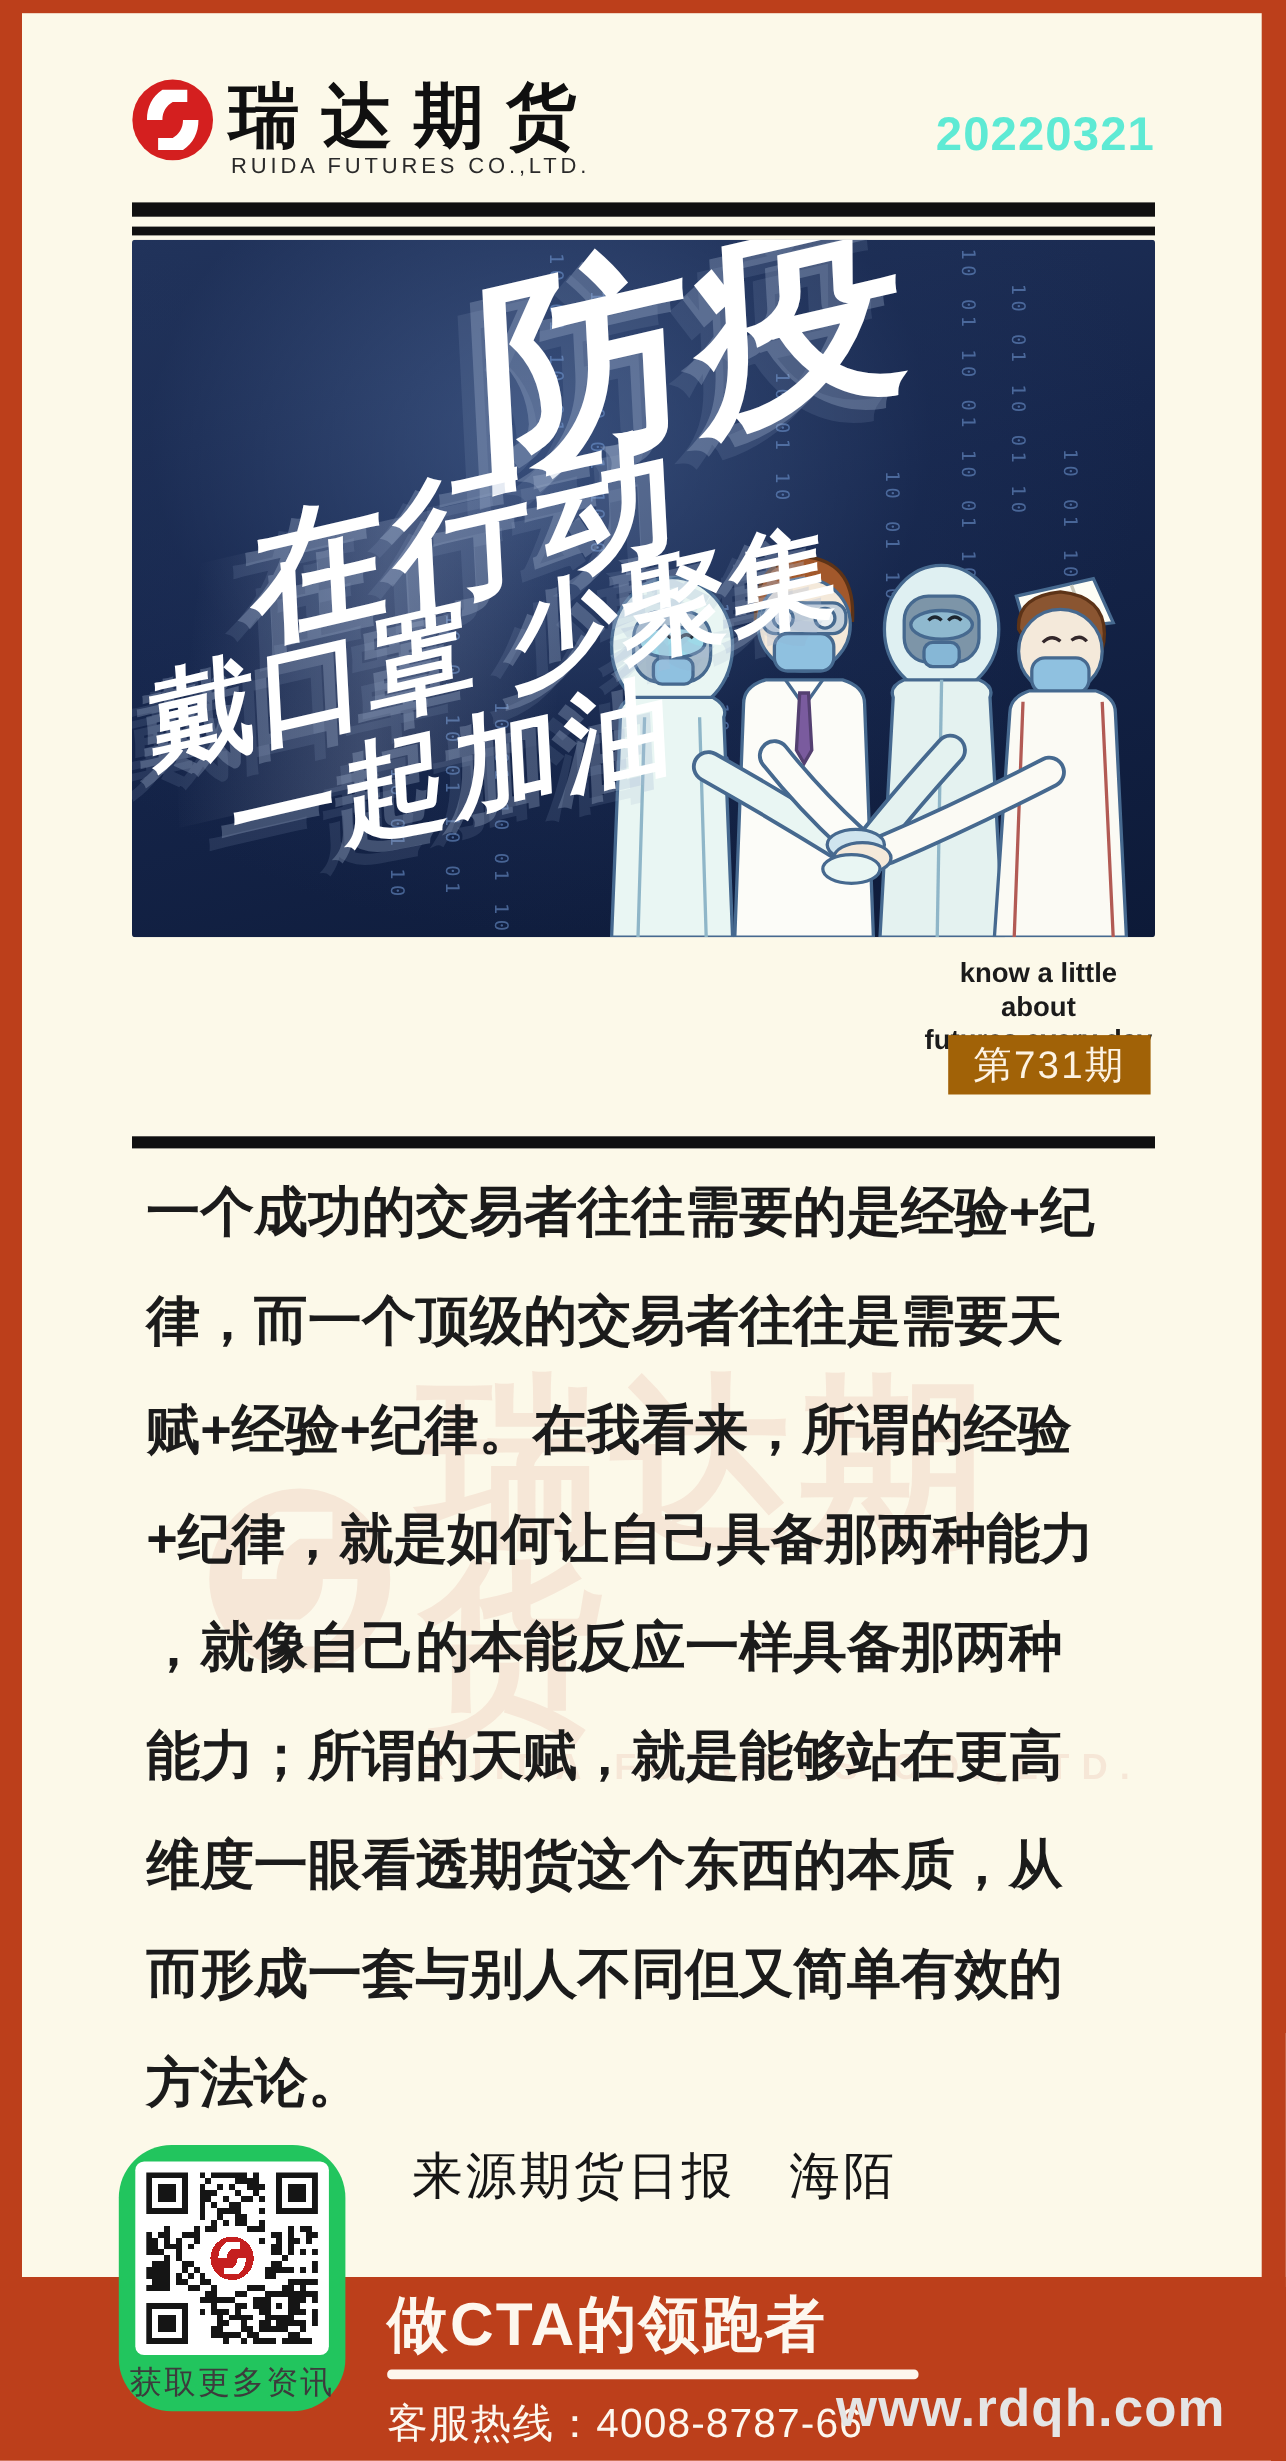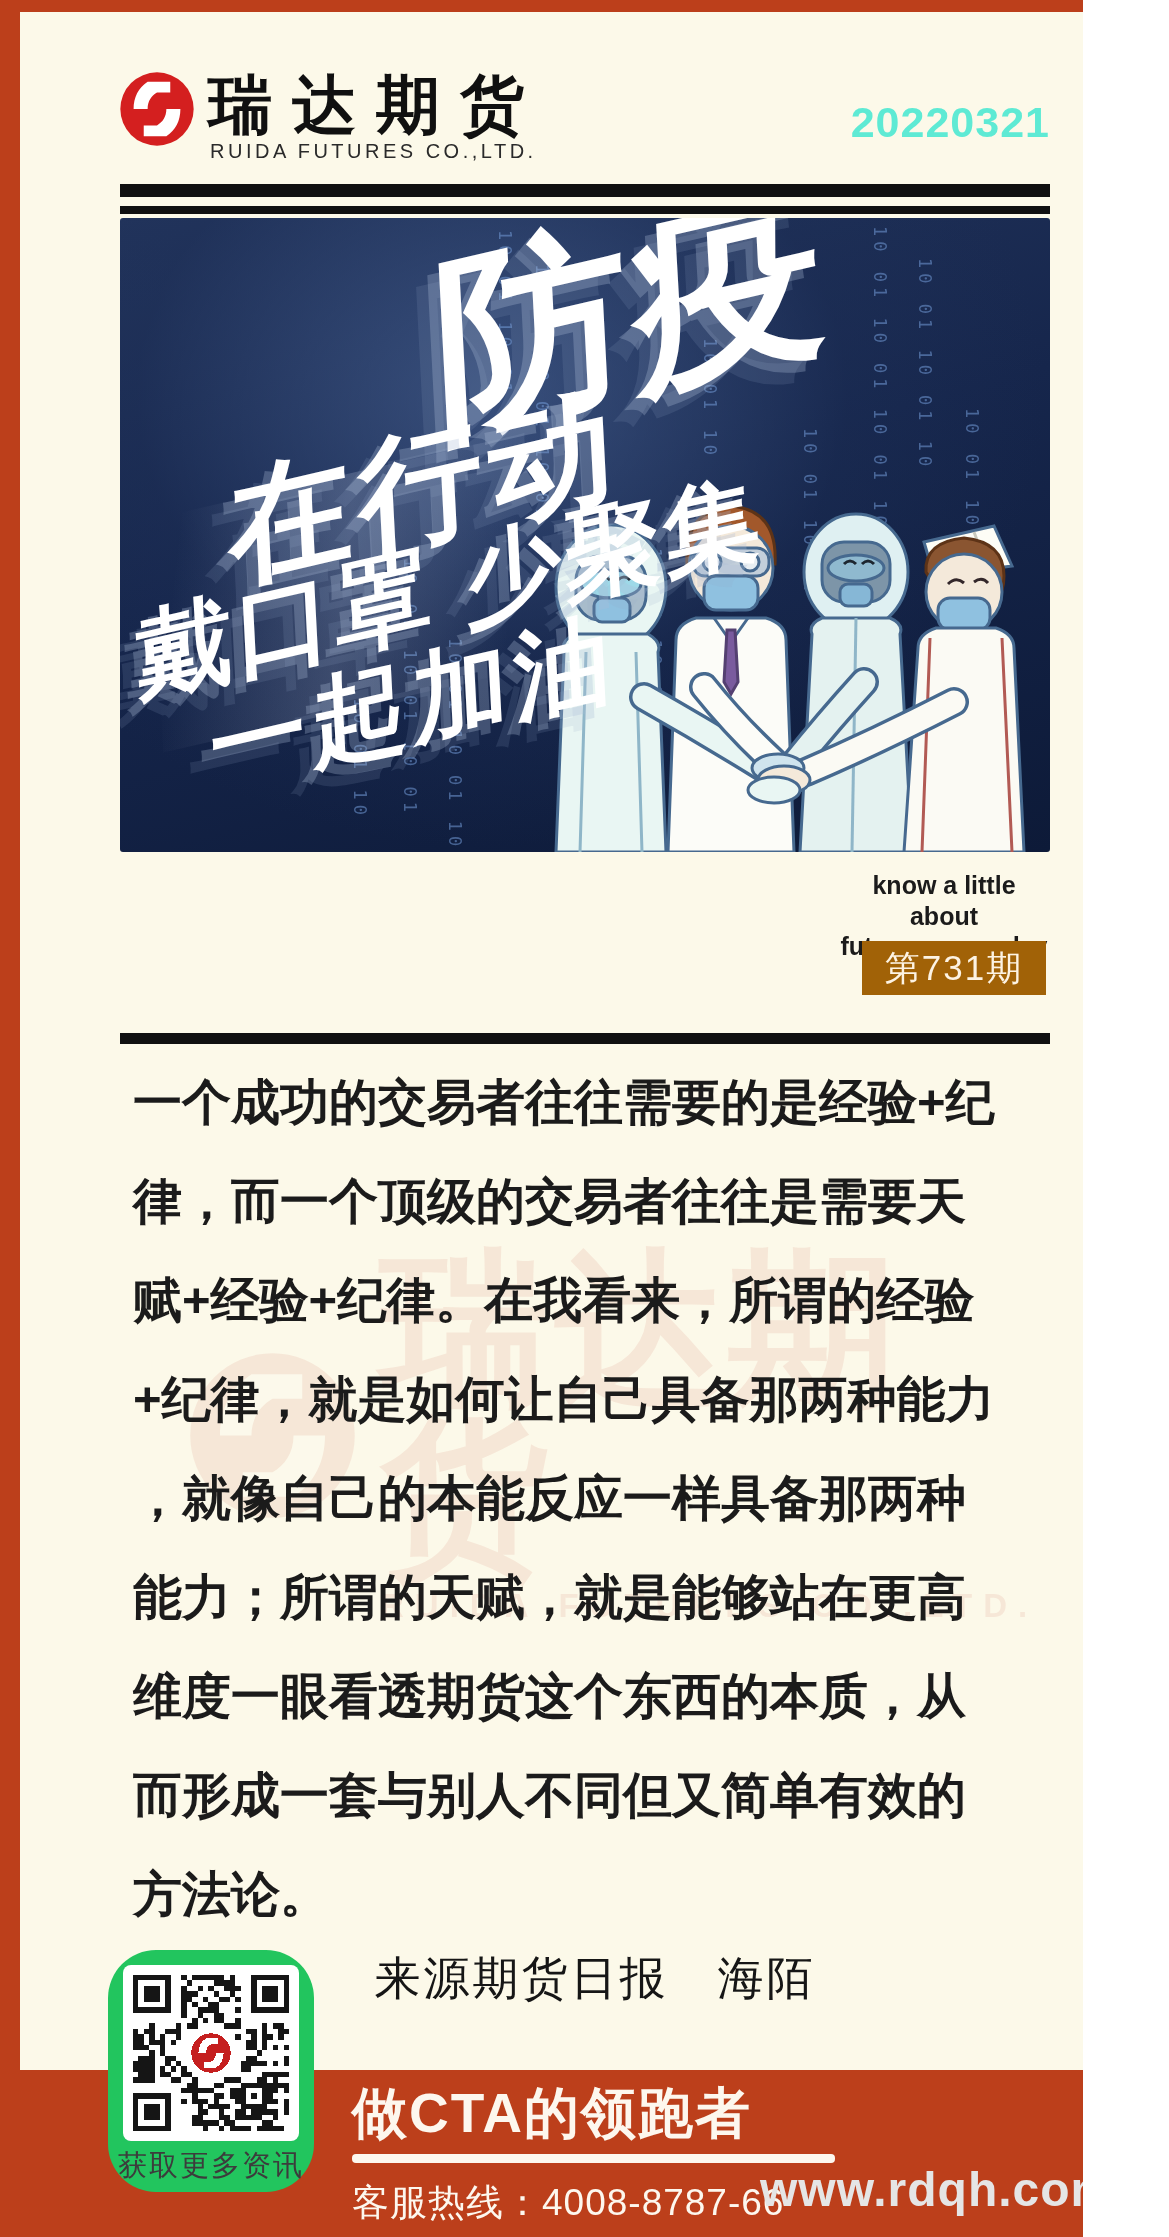--- a/index.html
+++ b/index.html
@@ -1,17 +1,17 @@
 <!DOCTYPE html>
 <html><head>
 <meta charset="utf-8">
 <style>
   html,body{margin:0;padding:0;background:#ffffff;}
   .poster{
-    position:relative;width:1083px;height:2237px;overflow:hidden;
+    position:relative;width:1169px;height:2237px;overflow:hidden;
     background:#bc3f1b;
     font-family:"Liberation Sans","DejaVu Sans",sans-serif;
   }
   .sheet{position:absolute;left:20px;top:12px;width:1127px;height:2058px;background:#fcf9e9;}
 
   
   .brand-logo{position:absolute;left:118px;top:70px;width:78px;height:78px;color:#d41f1f;}
   .brand-cn{position:absolute;left:208px;top:62px;font-size:64px;font-weight:900;letter-spacing:20px;color:#101010;}
   .brand-en{position:absolute;left:210px;top:140px;font-size:20px;font-weight:500;letter-spacing:3.5px;color:#2a2a2a;}
   .date{position:absolute;left:840px;top:98px;width:210px;text-align:right;font-size:43px;font-weight:800;color:#5eead4;letter-spacing:1px;}

